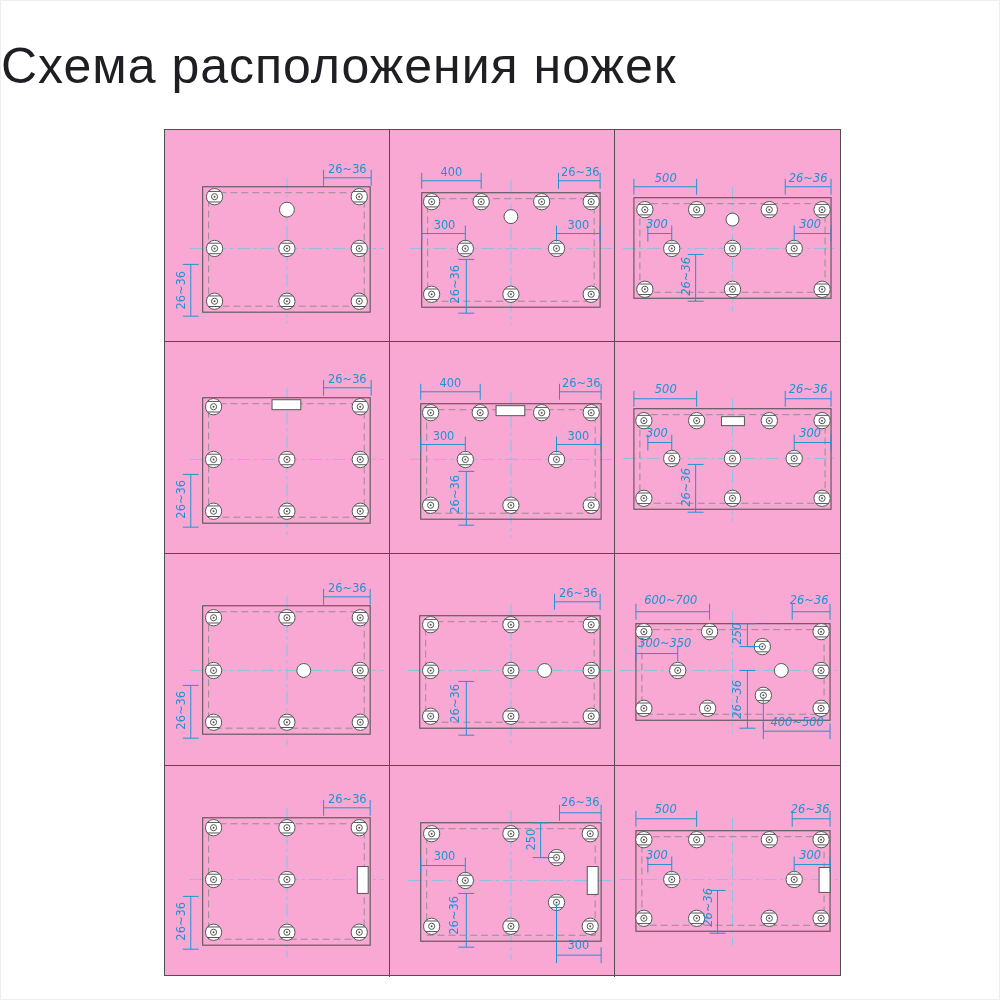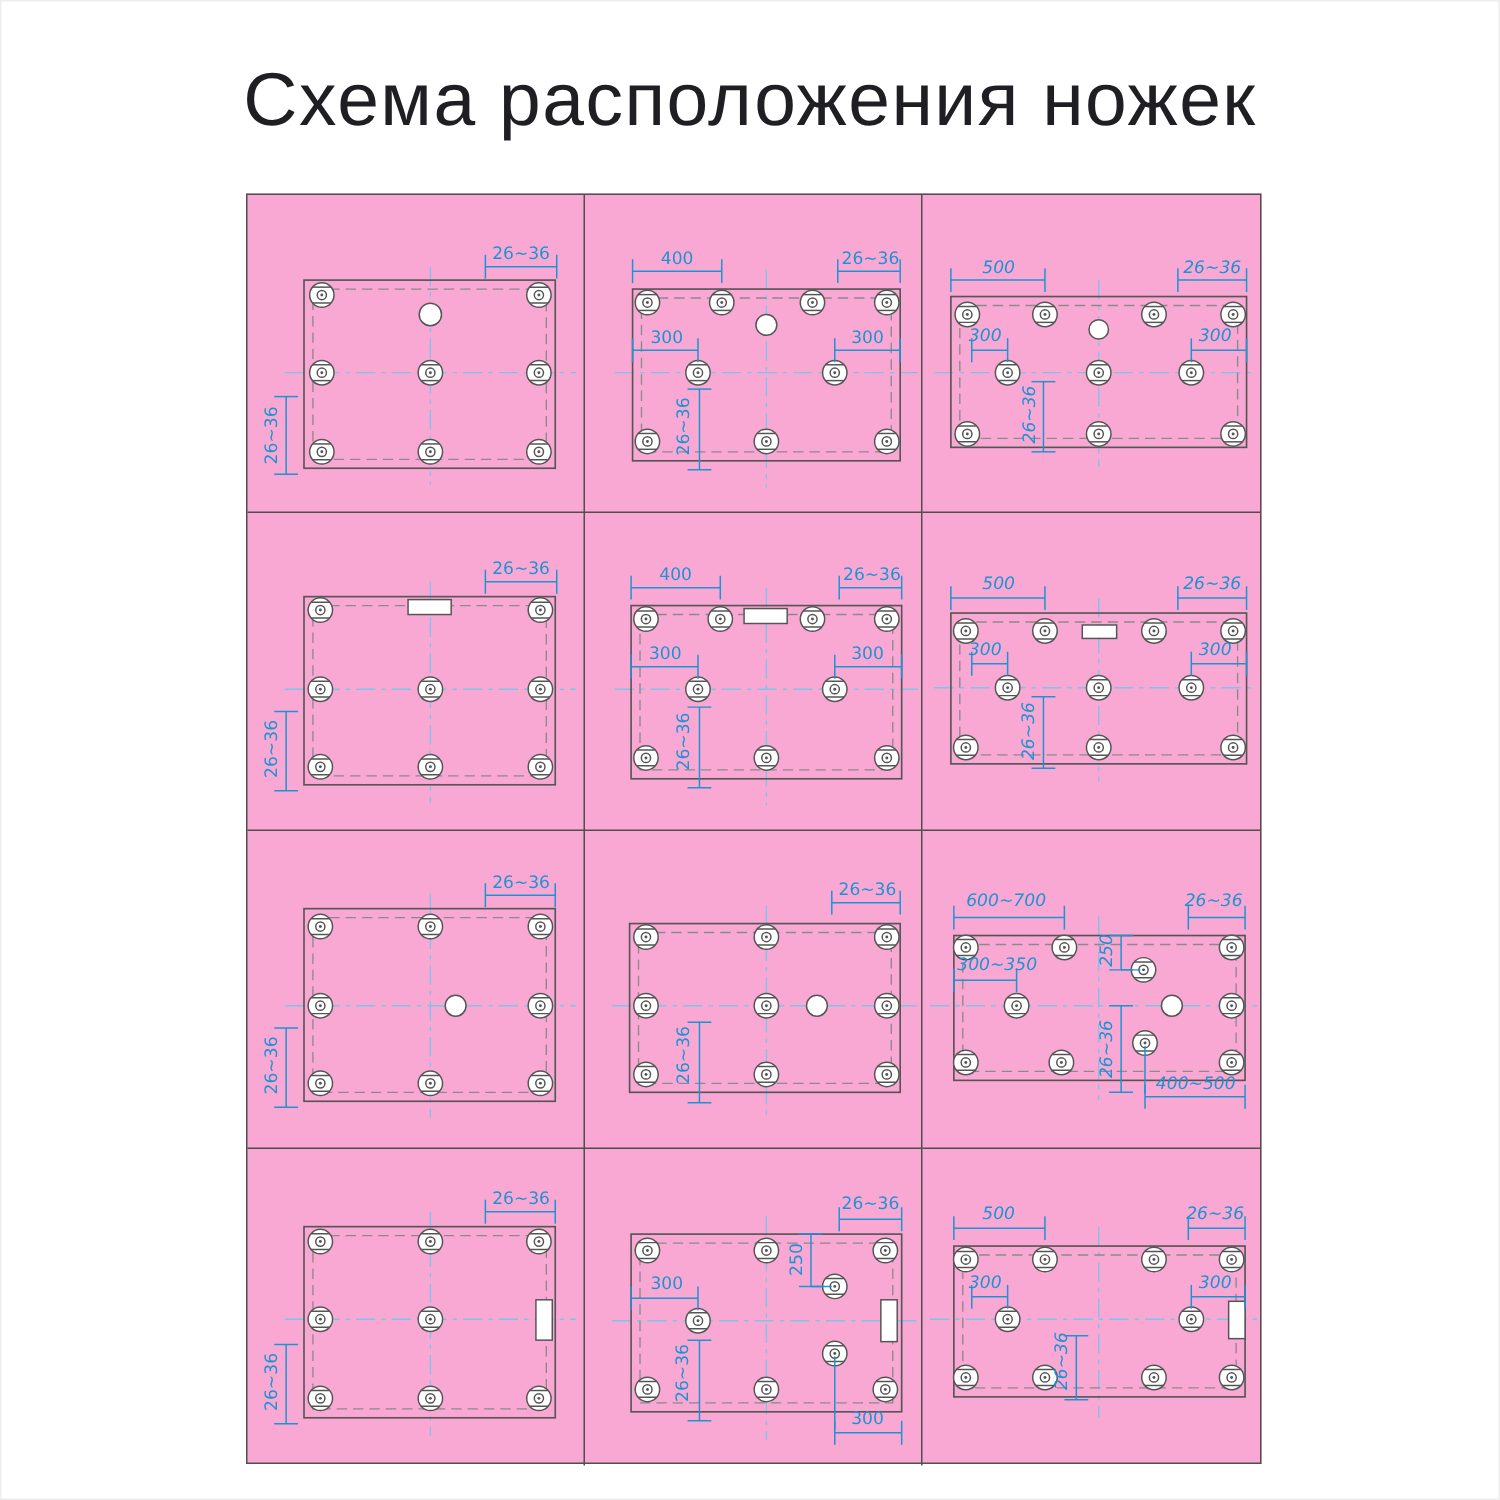--- a/index.html
+++ b/index.html
@@ -3,21 +3,21 @@
 <meta charset="utf-8">
 <style>
   html,body{margin:0;padding:0;}
   body{
     width:1000px;height:1000px;background:#ffffff;position:relative;
     font-family:"Liberation Sans", sans-serif;overflow:hidden;
   }
   .page{width:1000px;height:1000px;box-sizing:border-box;border:1px solid #ededed;position:relative;}
   h1.title{
     position:absolute;left:0;top:36px;width:100%;margin:0;
-    text-align:center;font-size:50px;font-weight:400;letter-spacing:1px;
+    text-align:left;font-size:50px;font-weight:400;letter-spacing:1px;
     color:#1f1f23;font-family:"Liberation Sans", sans-serif;
   }
   .grid{
     position:absolute;left:163px;top:128px;width:677px;height:847px;
     display:grid;grid-template-columns:repeat(3,1fr);grid-template-rows:repeat(4,1fr);
     border:1px solid #4f4f4f;box-sizing:border-box;background:#f9a8d4;
   }
   .cell{border-right:1px solid #4f4f4f;border-bottom:1px solid #4f4f4f;box-sizing:border-box;}
   .cell:nth-child(3n){border-right:none;font-style:italic;}
   .cell:nth-child(n+10){border-bottom:none;}

